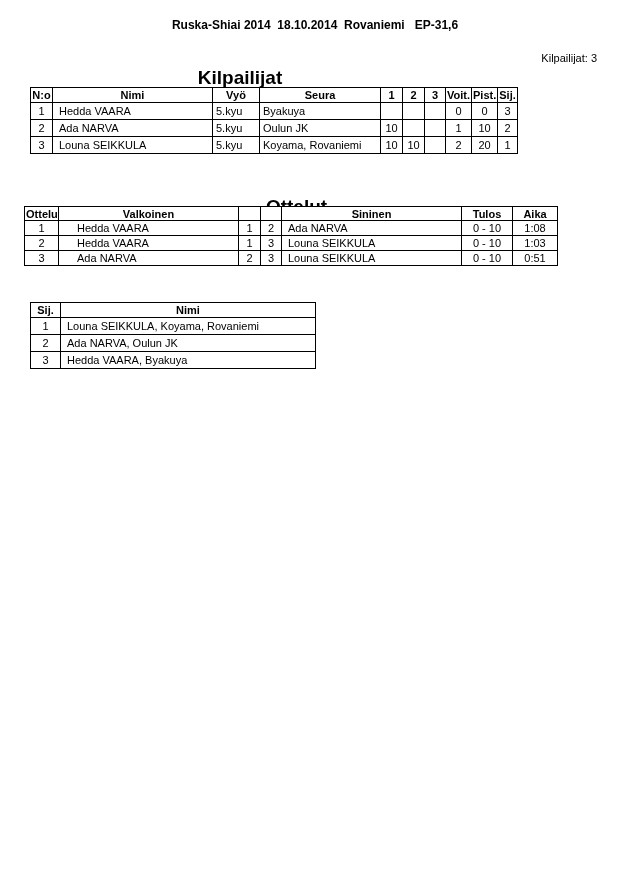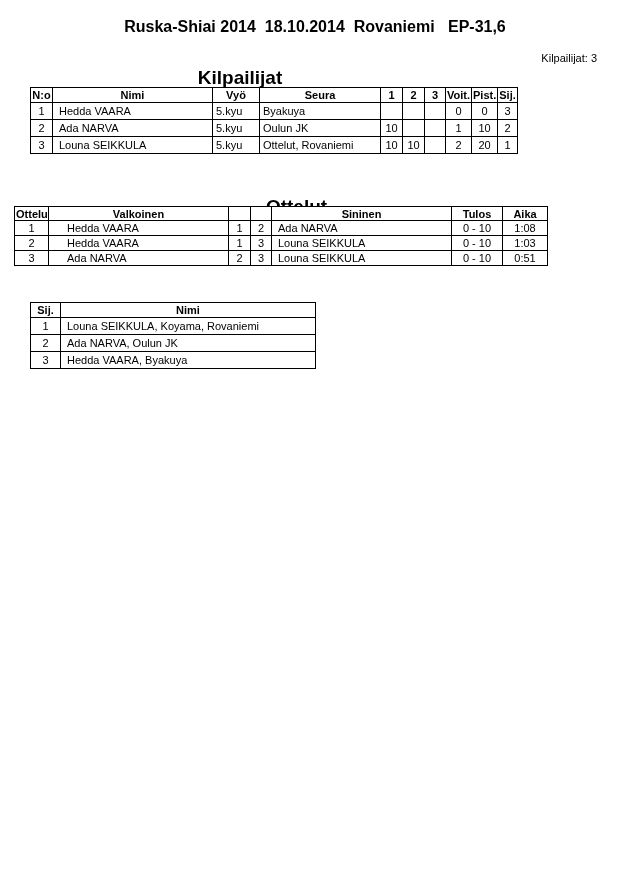--- a/index.html
+++ b/index.html
@@ -10,21 +10,21 @@
     height: 891px;
     background: #ffffff;
     font-family: "Liberation Sans", "DejaVu Sans", sans-serif;
     color: #000;
     overflow: hidden;
   }
   .title {
     position: absolute;
     top: 18px; left: 0; width: 100%;
     text-align: center;
-    font-size: 16px;
+    font-size: 12px;
     font-weight: bold;
     white-space: pre;
   }
   .meta {
     position: absolute;
     top: 52px; right: 33px;
     font-size: 11px;
     font-weight: normal;
   }
   .sec-heading {
@@ -39,21 +39,21 @@
   .h3 { top: 284px; left: 30px; width: 285px; margin-top: 36px; }
 
   table.t {
     position: absolute;
     border-collapse: collapse;
     table-layout: fixed;
     border: 1px solid #d946ef;
     background: #fff;
   }
   .t1 { top: 87px;  left: 30px; width: 487px; }
-  .t2 { top: 206px; left: 14px; width: 533px; border-radius: 23px; }
+  .t2 { top: 206px; left: 24px; width: 533px; border-radius: 23px; }
   .t3 { top: 302px; left: 30px; width: 285px; }
 
   .t th, .t td {
     border: 1px solid #000;
     font-size: 11px;
     white-space: nowrap;
     overflow: hidden;
     vertical-align: middle;
   }
   .t th { font-weight: bold; text-align: center; padding: 0 1px; }
@@ -131,21 +131,21 @@
         <td class="ac vb"></td>
         <td class="ac vb"></td>
         <td class="ac">1</td>
         <td class="ac">10</td>
         <td class="ac">2</td>
       </tr>
       <tr>
         <td class="ac">3</td>
         <td class="al p6">Louna SEIKKULA</td>
         <td class="al">5.kyu</td>
-        <td class="al">Ottelut, Rovaniemi</td>
+        <td class="al">Koyama, Rovaniemi</td>
         <td class="ac vb">10</td>
         <td class="ac vb">10</td>
         <td class="ac vb"></td>
         <td class="ac">2</td>
         <td class="ac">20</td>
         <td class="ac">1</td>
       </tr>
     </tbody>
   </table>
 

